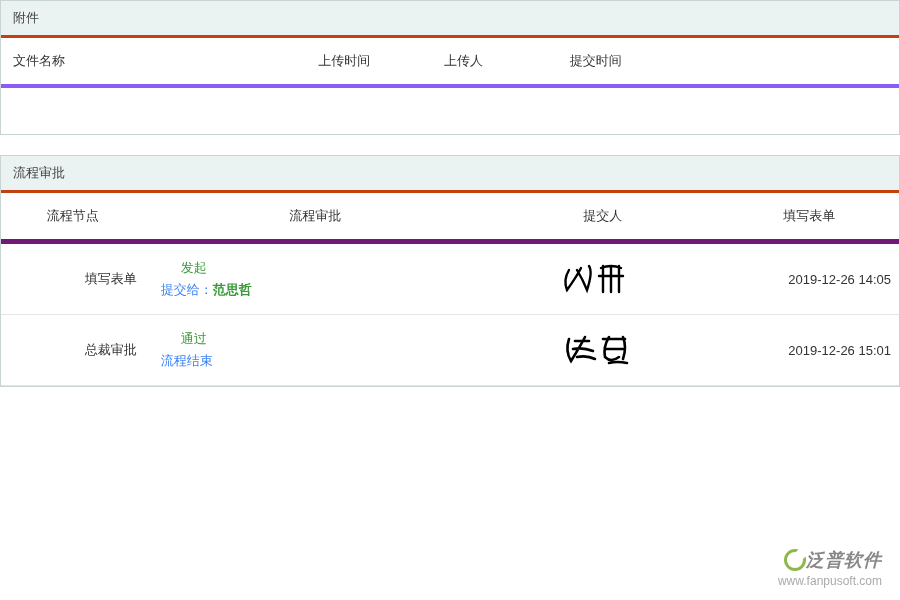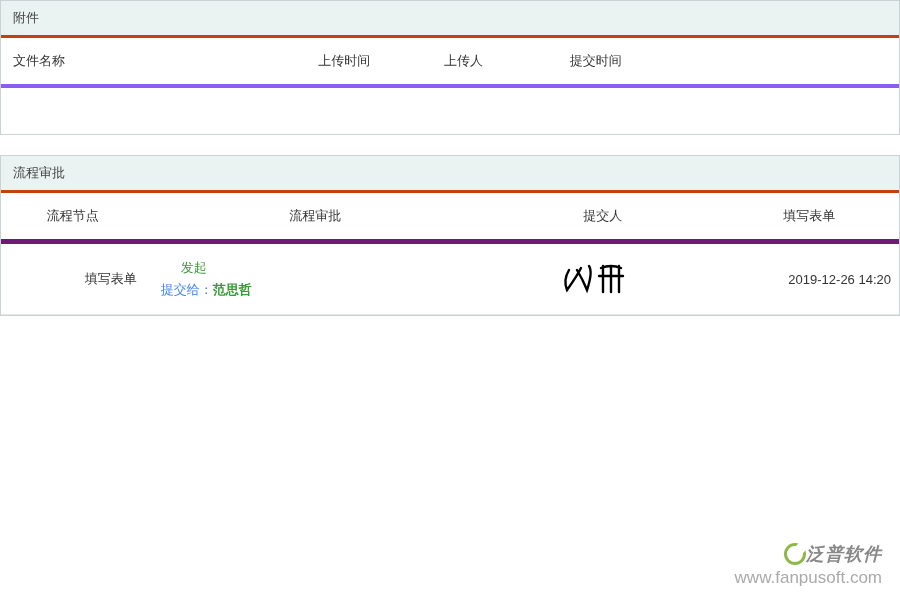--- a/index.html
+++ b/index.html
@@ -110,21 +110,21 @@
       transform: rotate(45deg);
     }
     .footer-logo .main .txt {
       font-size: 18px;
       font-style: italic;
       color: #888;
       font-weight: bold;
       letter-spacing: 1px;
     }
     .footer-logo .url {
-      font-size: 17px;
+      font-size: 12px;
       color: #aaa;
       margin-top: 2px;
     }
     .col-a1{width:34%} .col-a2{width:14%} .col-a3{width:14%} .col-a4{width:18%} .col-a5{width:10%} .col-a6{width:10%}
     .col-p1{width:16%} .col-p2{width:38%} .col-p3{width:26%} .col-p4{width:20%}
   </style>
 </head>
 <body>
 
 <div class="section">
@@ -167,21 +167,37 @@
           <span class="submitto">提交给：</span><span class="person">范思哲</span>
         </td>
         <td class="sig-cell">
           <svg width="100" height="46" viewBox="0 0 100 46">
             <g stroke="#000" stroke-width="2.4" fill="none" stroke-linecap="round">
               <path d="M16 14 Q10 24 14 34 Q24 20 28 12 M24 14 Q30 24 34 34 Q40 16 36 10"></path>
               <path d="M50 10 L50 36 M58 10 L58 36 M66 10 L66 36 M46 20 L70 20 M48 12 Q58 8 68 12"></path>
             </g>
           </svg>
         </td>
-        <td>2019-12-26 14:20</td>
+        <td>2019-12-26 14:05</td>
+      </tr>
+      <tr>
+        <td>总裁审批</td>
+        <td class="opinion">
+          <span class="action">通过</span>
+          <span class="submitto">流程结束</span><span class="person"></span>
+        </td>
+        <td class="sig-cell">
+          <svg width="100" height="46" viewBox="0 0 100 46">
+            <g stroke="#000" stroke-width="2.6" fill="none" stroke-linecap="round">
+              <path d="M16 12 Q12 24 18 34 Q28 18 32 10 M22 14 L36 14 M20 22 Q30 20 40 24 M24 30 Q34 28 42 32"></path>
+              <path d="M56 10 Q50 20 52 30 Q58 36 66 30 M50 12 L72 12 M70 10 Q74 20 70 32 M52 22 L72 22 M56 36 Q64 34 74 36"></path>
+            </g>
+          </svg>
+        </td>
+        <td>2019-12-26 15:01</td>
       </tr>
     </tbody>
   </table>
 </div>
 
 <div class="footer-logo">
   <div class="main">
     <span class="ring"></span>
     <span class="txt">泛普软件</span>
   </div>

